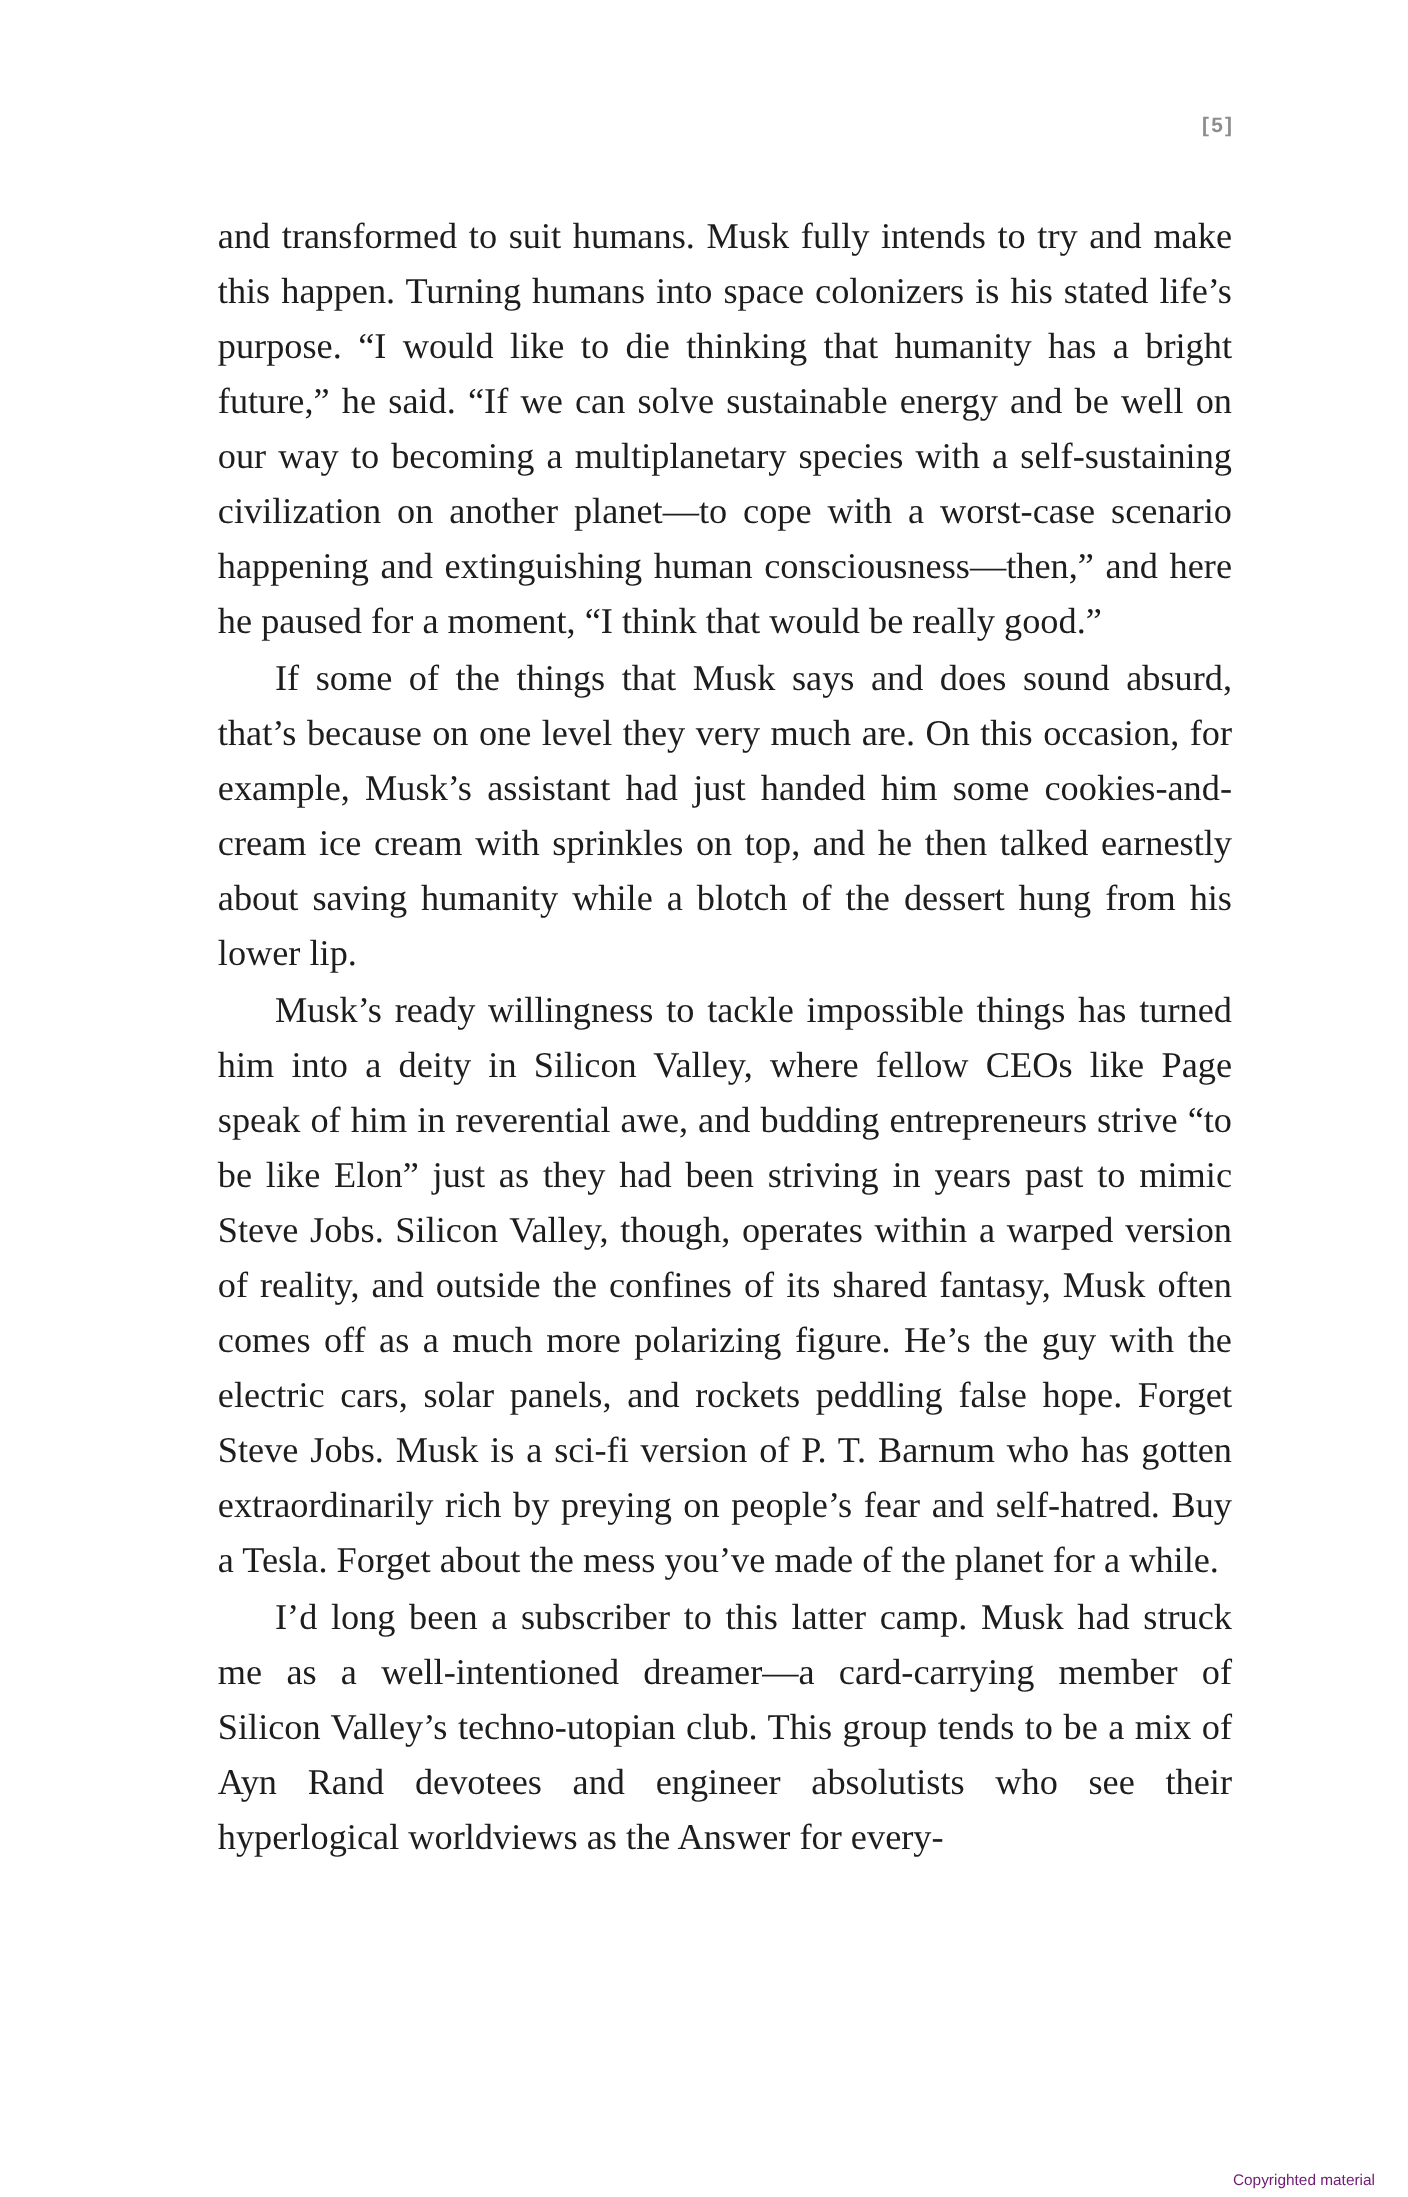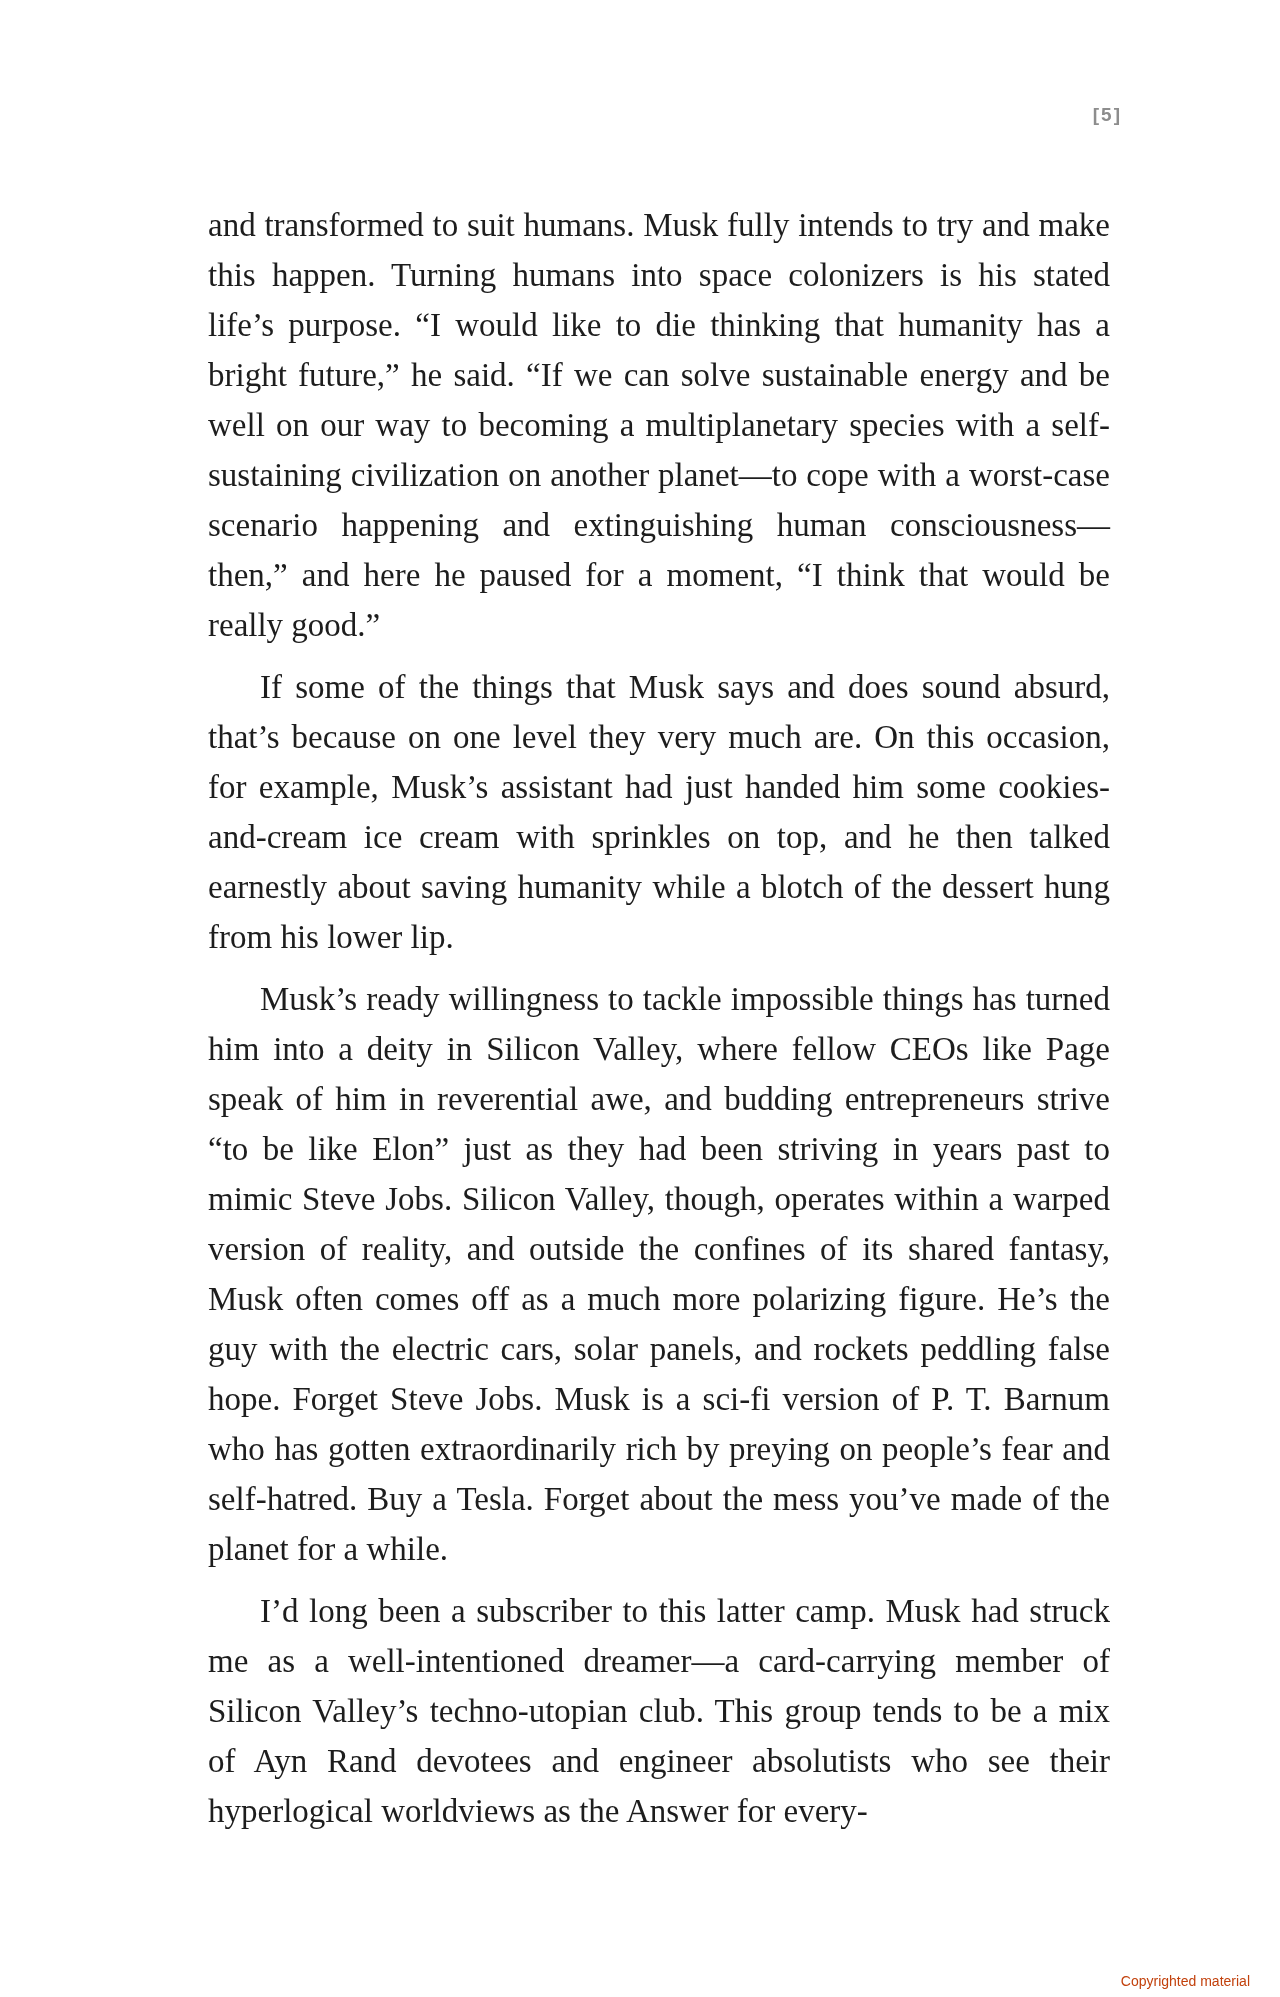--- a/index.html
+++ b/index.html
@@ -48,33 +48,33 @@
     top: 188px;
     left: 196px;
     width: 926px;
     font-family: "Liberation Serif", serif;
     font-size: 33px;
     line-height: 50px;
     color: #1d1d1d;
     text-align: justify;
   }
   .body-text p {
-    margin: 12px;
+    margin: 2px;
     text-indent: 52px;
   }
   .body-text p.no-indent {
     text-indent: 0;
   }
   .watermark {
     position: absolute;
     right: 30px;
     bottom: 8px;
     font-family: "Liberation Sans", sans-serif;
     font-size: 14px;
-    color: #c2410c;
+    color: #701a75;
   }
 </style>
 </head>
 <body>
 
 <div class="page">
 
   <div class="running-head">
     <span class="page-number">[5]</span>
   </div>

